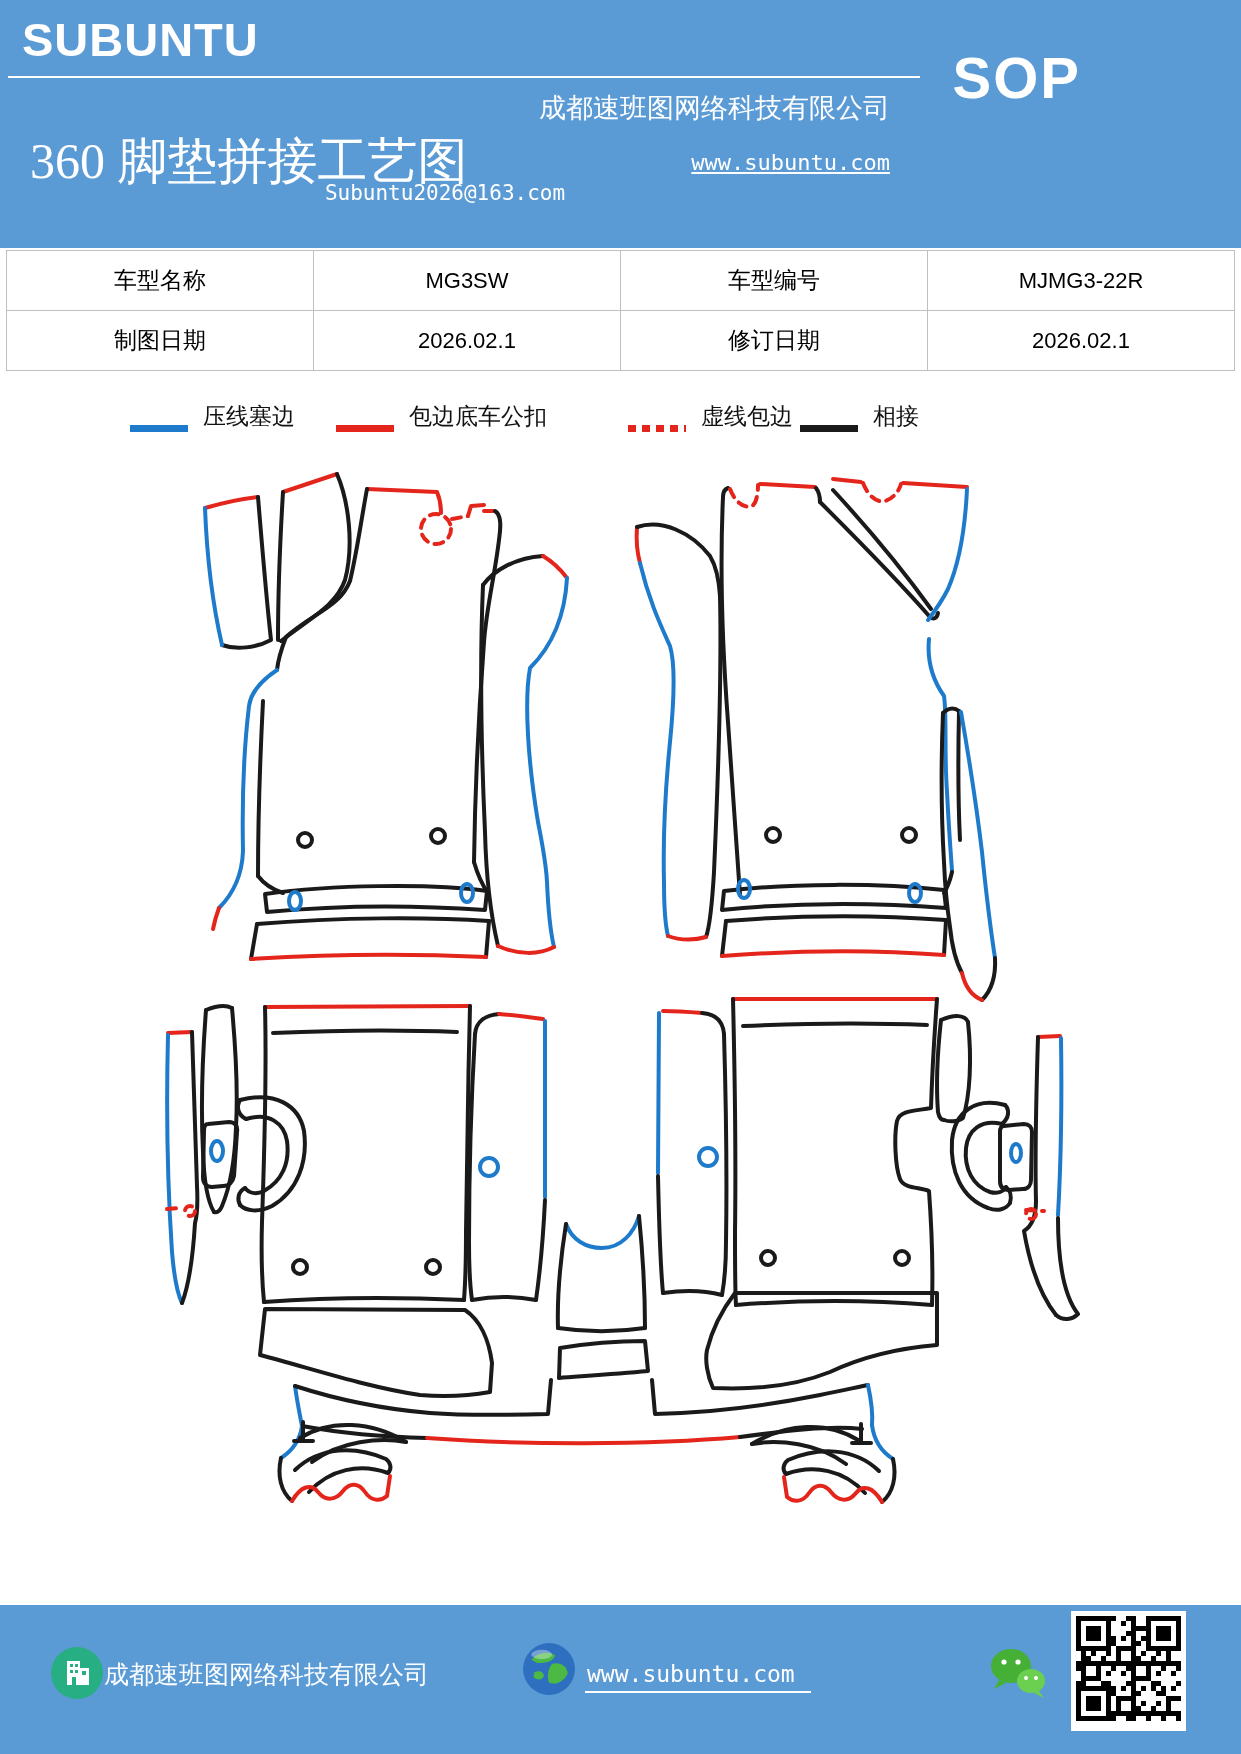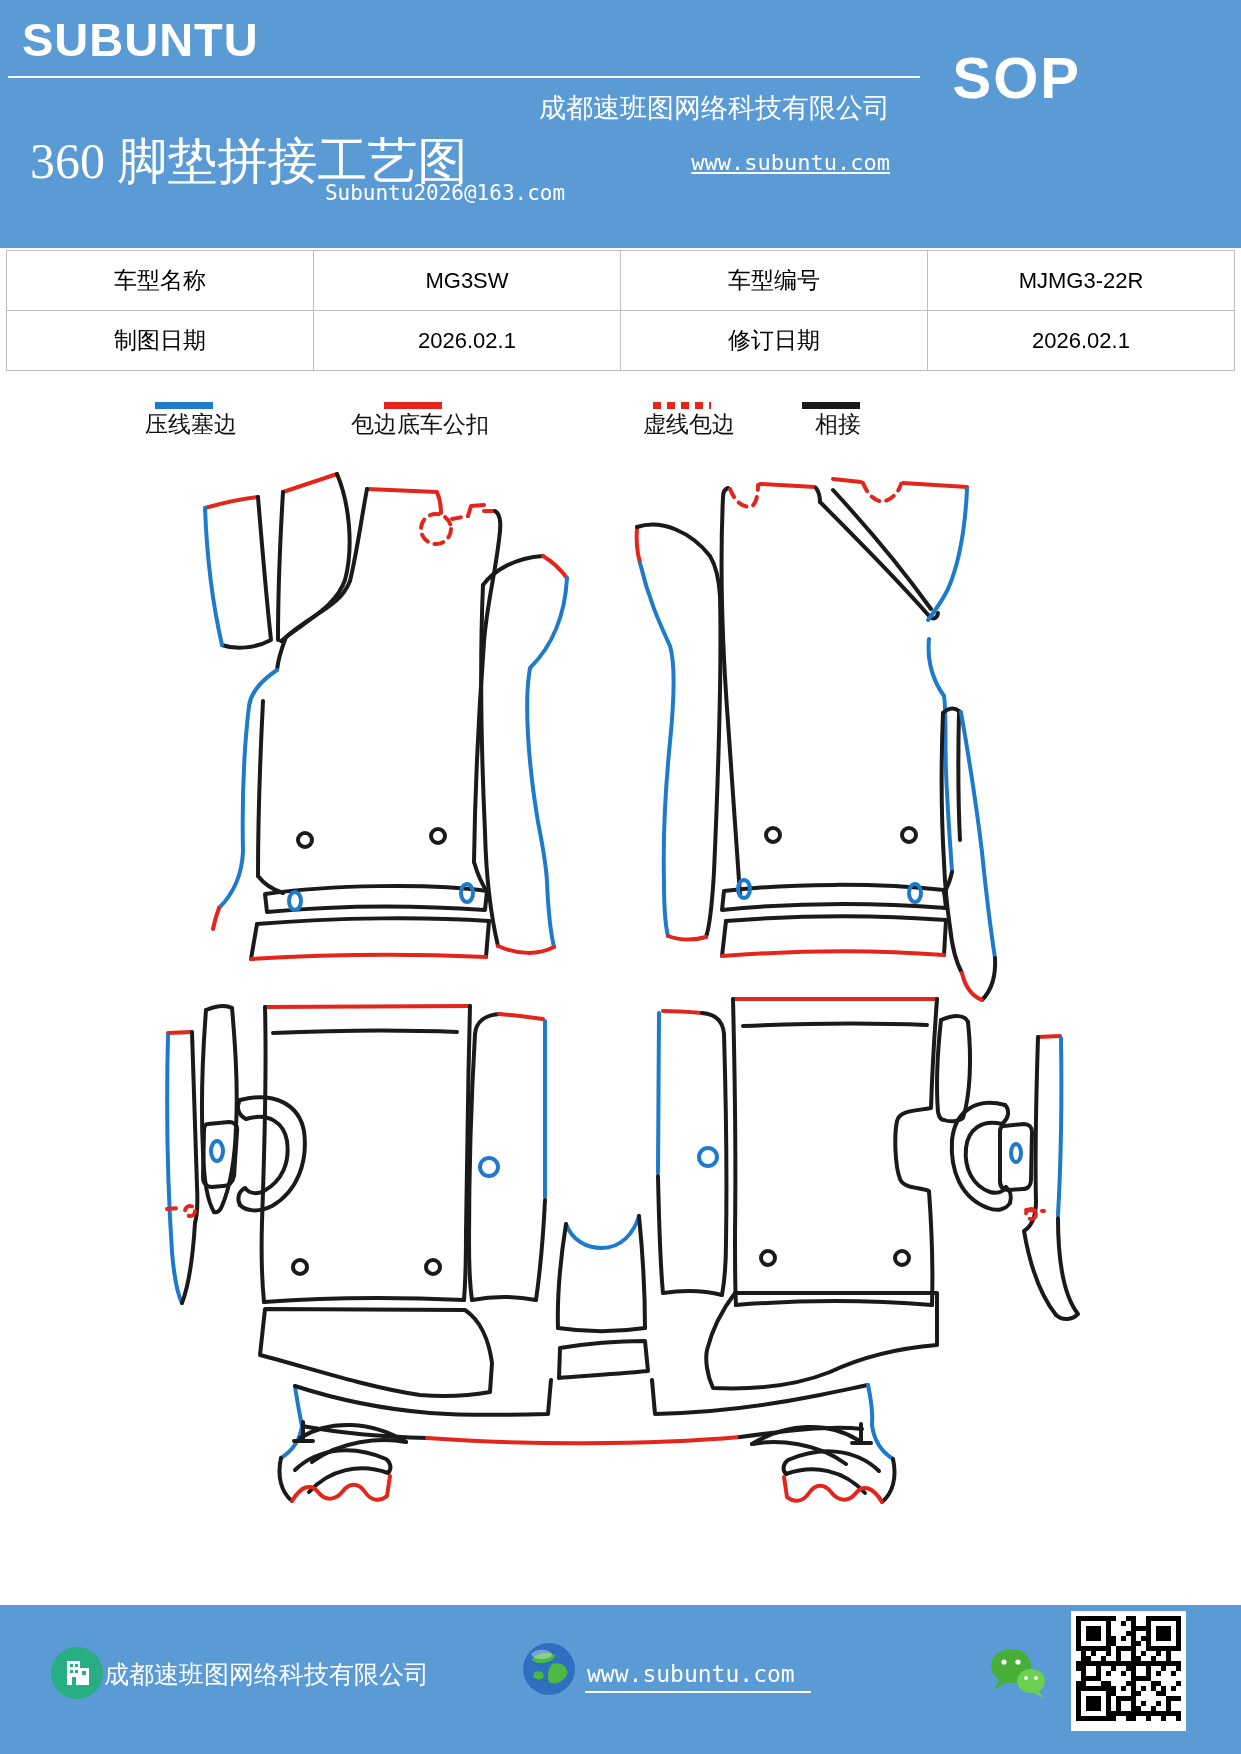--- a/index.html
+++ b/index.html
@@ -24,21 +24,21 @@
 
   
   .info-table{position:absolute;top:250px;left:6px;width:1229px;border-collapse:collapse;
               table-layout:fixed;background:#fff;padding-left:32px;}
   .info-table td{border:1px solid var(--table-border,#BFBFBF);height:57px;text-align:center;color:#000;}
   .info-table td.lbl{font-family:"Liberation Serif","DejaVu Serif",serif;font-size:23px;}
   .info-table td.val{font-family:"Liberation Sans",sans-serif;font-size:22px;}
 
   
   .legend{position:absolute;top:402px;left:0;width:100%;height:36px;}
-  .legend-item{position:absolute;display:flex;align-items:center;height:30px;flex-direction:column;}
+  .legend-item{position:absolute;display:flex;align-items:flex-end;height:30px;}
   .swatch{width:58px;height:7px;flex:0 0 auto;}
   .sw-blue{background:var(--line-blue,#1E7BCB);}
   .sw-red{background:var(--line-red,#E3251B);}
   .sw-black{background:var(--line-black,#1A1A1A);}
   .sw-dashed{background:repeating-linear-gradient(90deg,var(--line-red,#E3251B) 0 8px,transparent 8px 14px);}
   .lg-label{margin-left:15px;font-size:23px;color:#111;
             font-family:"Liberation Serif","DejaVu Serif",serif;white-space:nowrap;}
 
   
   .diagram{position:absolute;top:430px;left:0;}

